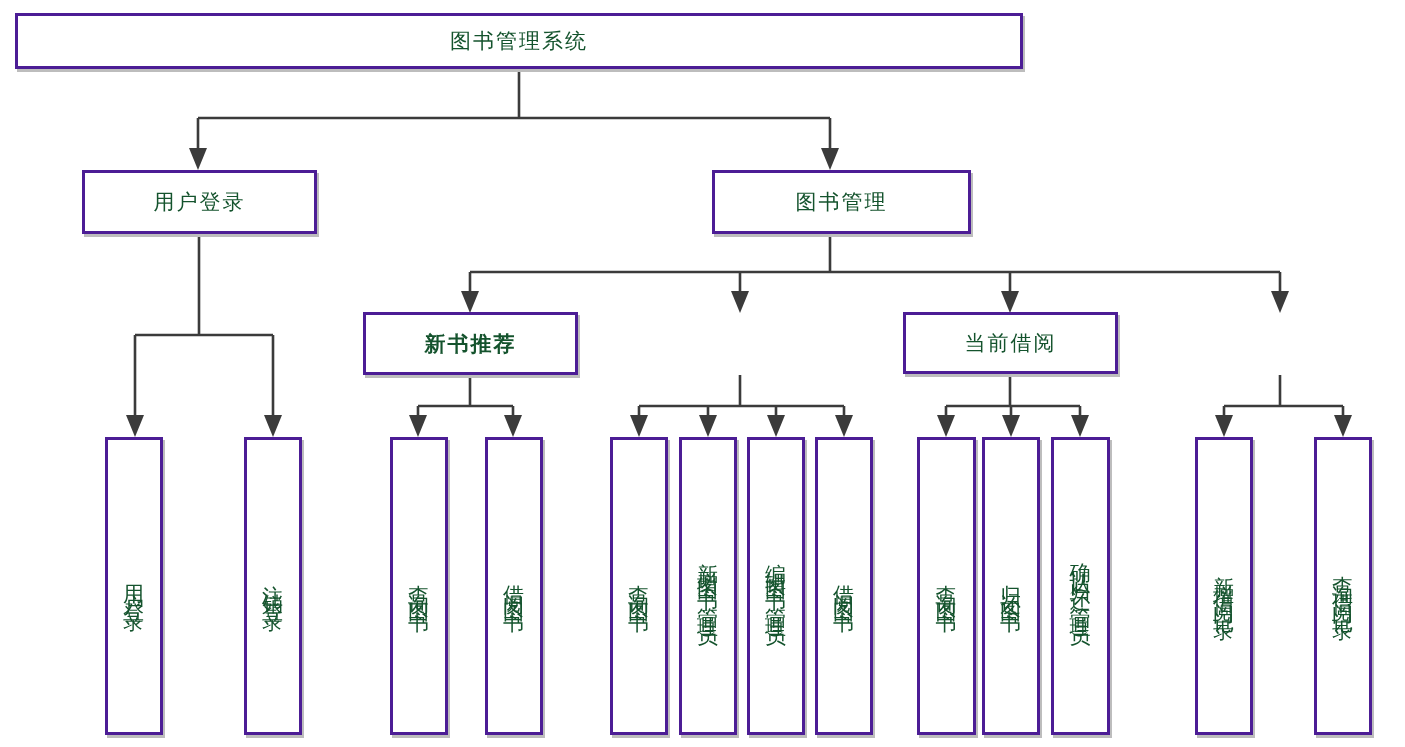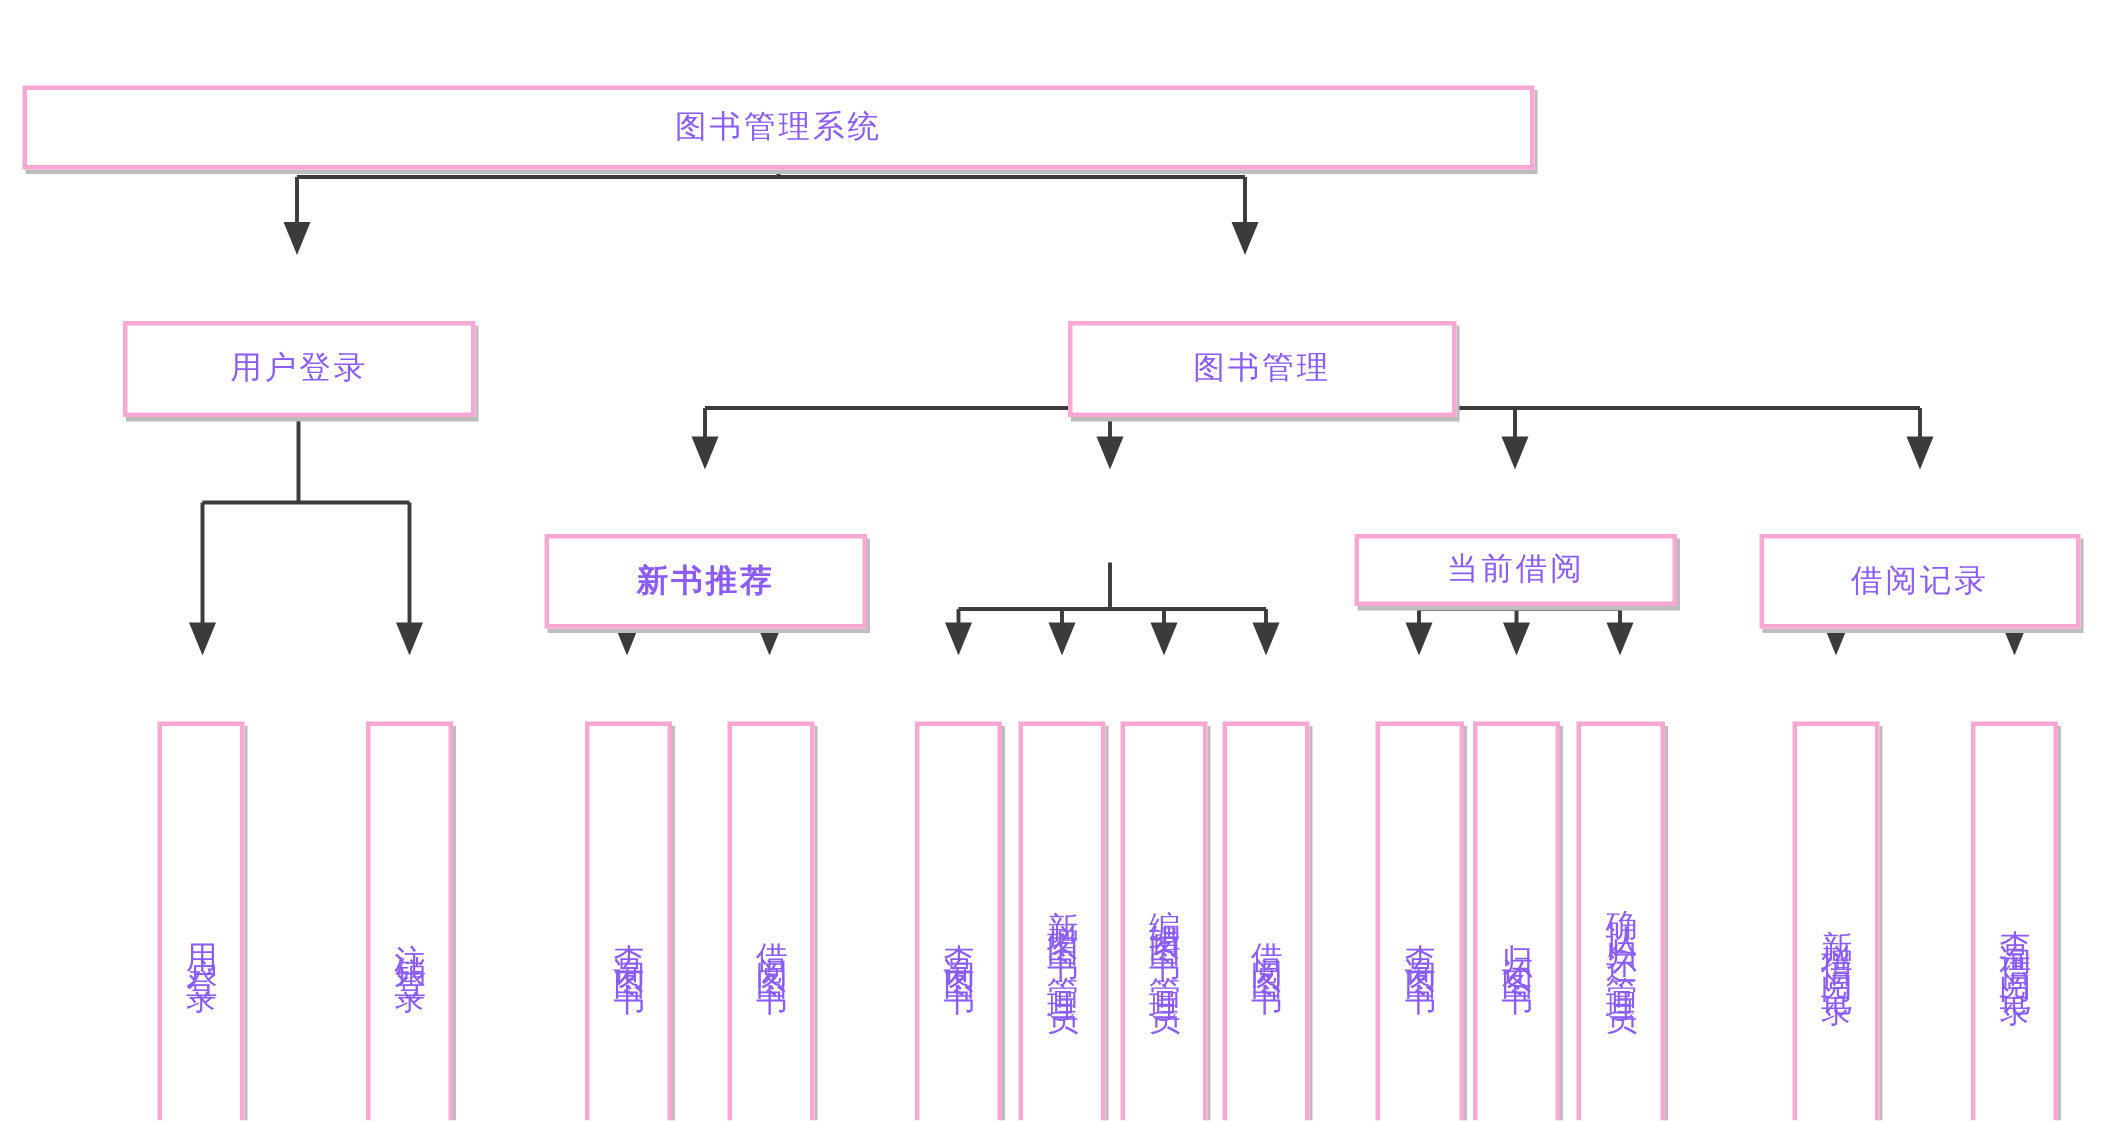--- a/index.html
+++ b/index.html
@@ -8,29 +8,28 @@
     width:1405px;height:747px;
     background:#ffffff;
     font-family:"Liberation Sans","DejaVu Sans",sans-serif;
     overflow:hidden;
   }
   #wires{position:absolute;left:0;top:0;width:1405px;height:747px;}
   .node{
     position:absolute;
     box-sizing:border-box;
     background:#ffffff;
-    border:3px solid #f9a8d4;
+    border:3px solid #4c1d95;
     box-shadow:2px 3px 0 #bdbdbd;
-    color:#8b5cf6;
+    color:#14532d;
     display:flex;align-items:center;justify-content:center;
     font-size:21px;
     letter-spacing:2px;
     line-height:1.1;
     z-index:2;
-    margin-top:44px;
   }
   .node.v{
     writing-mode:vertical-lr;
     text-orientation:mixed;
     letter-spacing:9px;
     padding:4px 0;
   }
   #watermark{
     position:absolute;
     left:1186px;top:716px;
@@ -83,22 +82,21 @@
     <polygon class="ah" points="1215,415 1233,415 1224,437"></polygon>
     <polygon class="ah" points="1334,415 1352,415 1343,437"></polygon>
   </svg>
 
   <div class="node" style="left:15px;top:13px;width:1008px;height:56px;">图书管理系统</div>
 
   <div class="node" style="left:82px;top:170px;width:235px;height:64px;">用户登录</div>
   <div class="node" style="left:712px;top:170px;width:259px;height:64px;">图书管理</div>
 
   <div class="node" style="left:363px;top:312px;width:215px;height:63px;font-weight:bold;">新书推荐</div>
-  <div class="node" style="left:903px;top:312px;width:215px;height:48px;">当前借阅</div>
-  <div class="node" style="left:1173px;top:312px;width:214px;height:63px;">借阅记录</div>
+  <div class="node" style="left:903px;top:312px;width:215px;height:62px;">当前借阅</div>
 
   <div class="node v" style="left:105px;top:437px;width:58px;height:298px;">用户登录</div>
   <div class="node v" style="left:244px;top:437px;width:58px;height:298px;">注销登录</div>
 
   <div class="node v" style="left:390px;top:437px;width:58px;height:298px;">查询图书</div>
   <div class="node v" style="left:485px;top:437px;width:58px;height:298px;">借阅图书</div>
 
   <div class="node v" style="left:610px;top:437px;width:58px;height:298px;">查询图书</div>
   <div class="node v" style="left:679px;top:437px;width:58px;height:298px;">新增图书（管理员）</div>
   <div class="node v" style="left:747px;top:437px;width:58px;height:298px;">编辑图书（管理员）</div>

